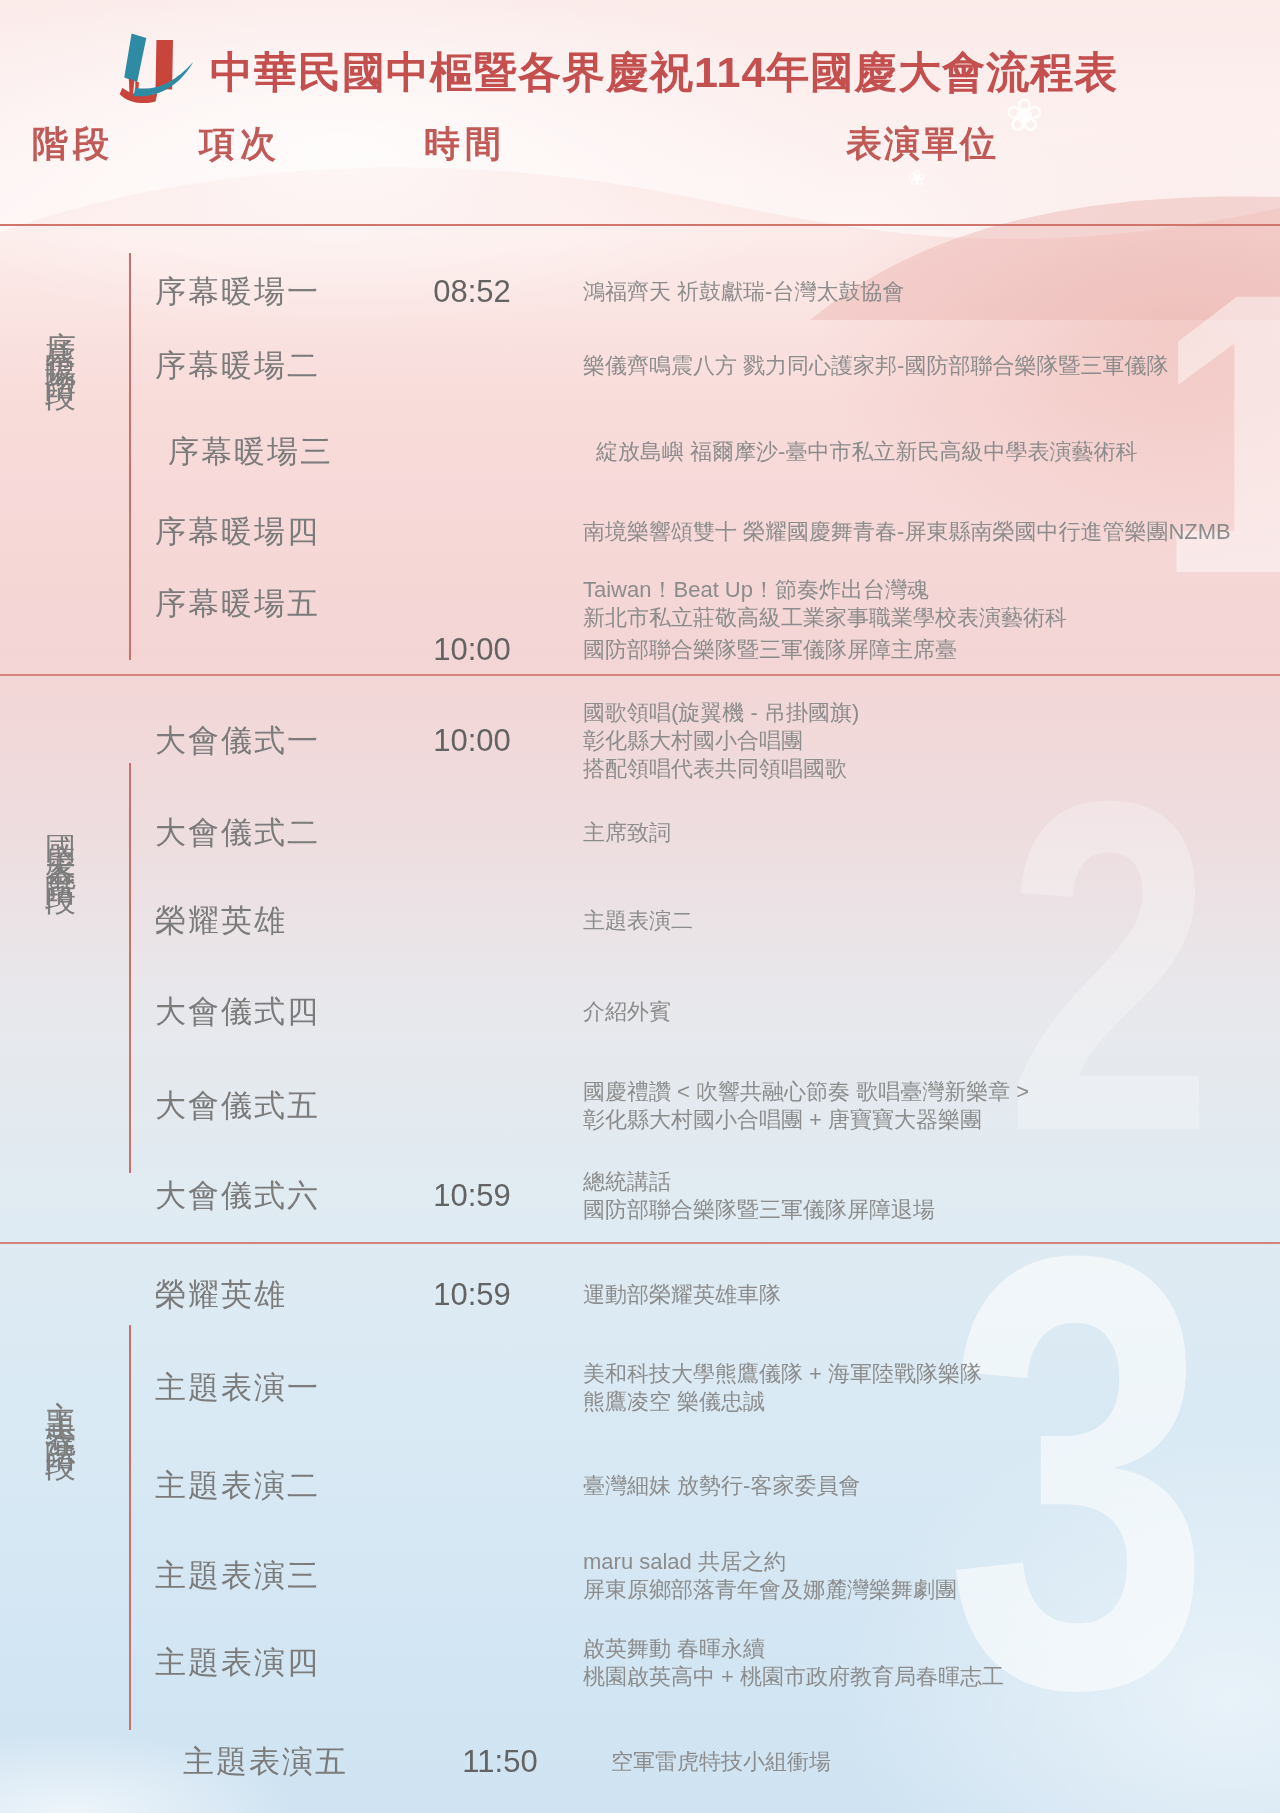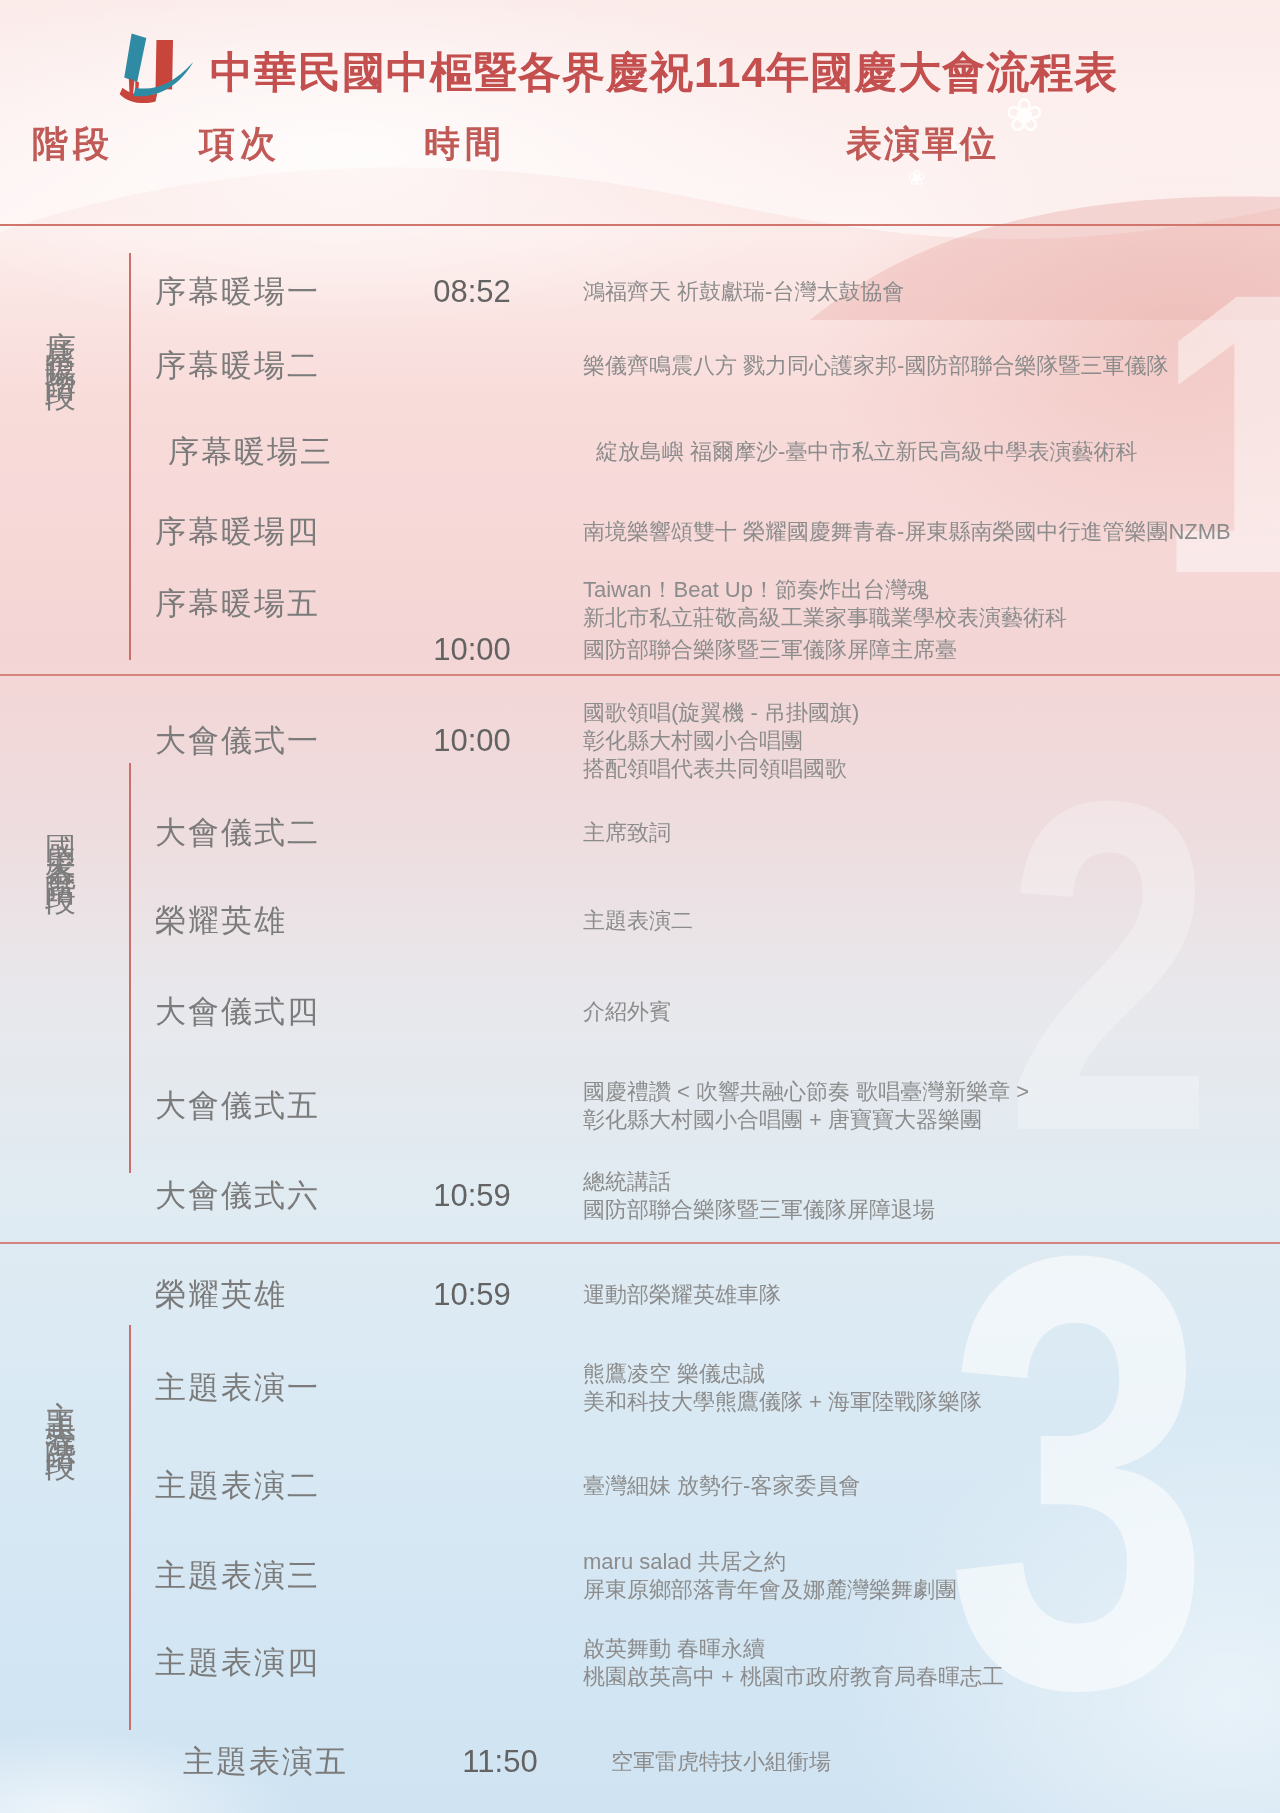--- a/index.html
+++ b/index.html
@@ -196,22 +196,22 @@
       <div class="row" style="top: 1295px;">
         <span class="item">榮耀英雄</span>
         <span class="time">10:59</span>
         <div class="desc">
           <div>運動部榮耀英雄車隊</div>
         </div>
       </div>
       <div class="row" style="top: 1388px;">
         <span class="item">主題表演一</span>
         <div class="desc">
+          <div>美和科技大學熊鷹儀隊 + 海軍陸戰隊樂隊</div>
           <div>熊鷹凌空 樂儀忠誠</div>
-          <div>美和科技大學熊鷹儀隊 + 海軍陸戰隊樂隊</div>
         </div>
       </div>
       <div class="row" style="top: 1486px;">
         <span class="item">主題表演二</span>
         <div class="desc">
           <div>臺灣細妹 放勢行-客家委員會</div>
         </div>
       </div>
       <div class="row" style="top: 1576px;">
         <span class="item">主題表演三</span>

